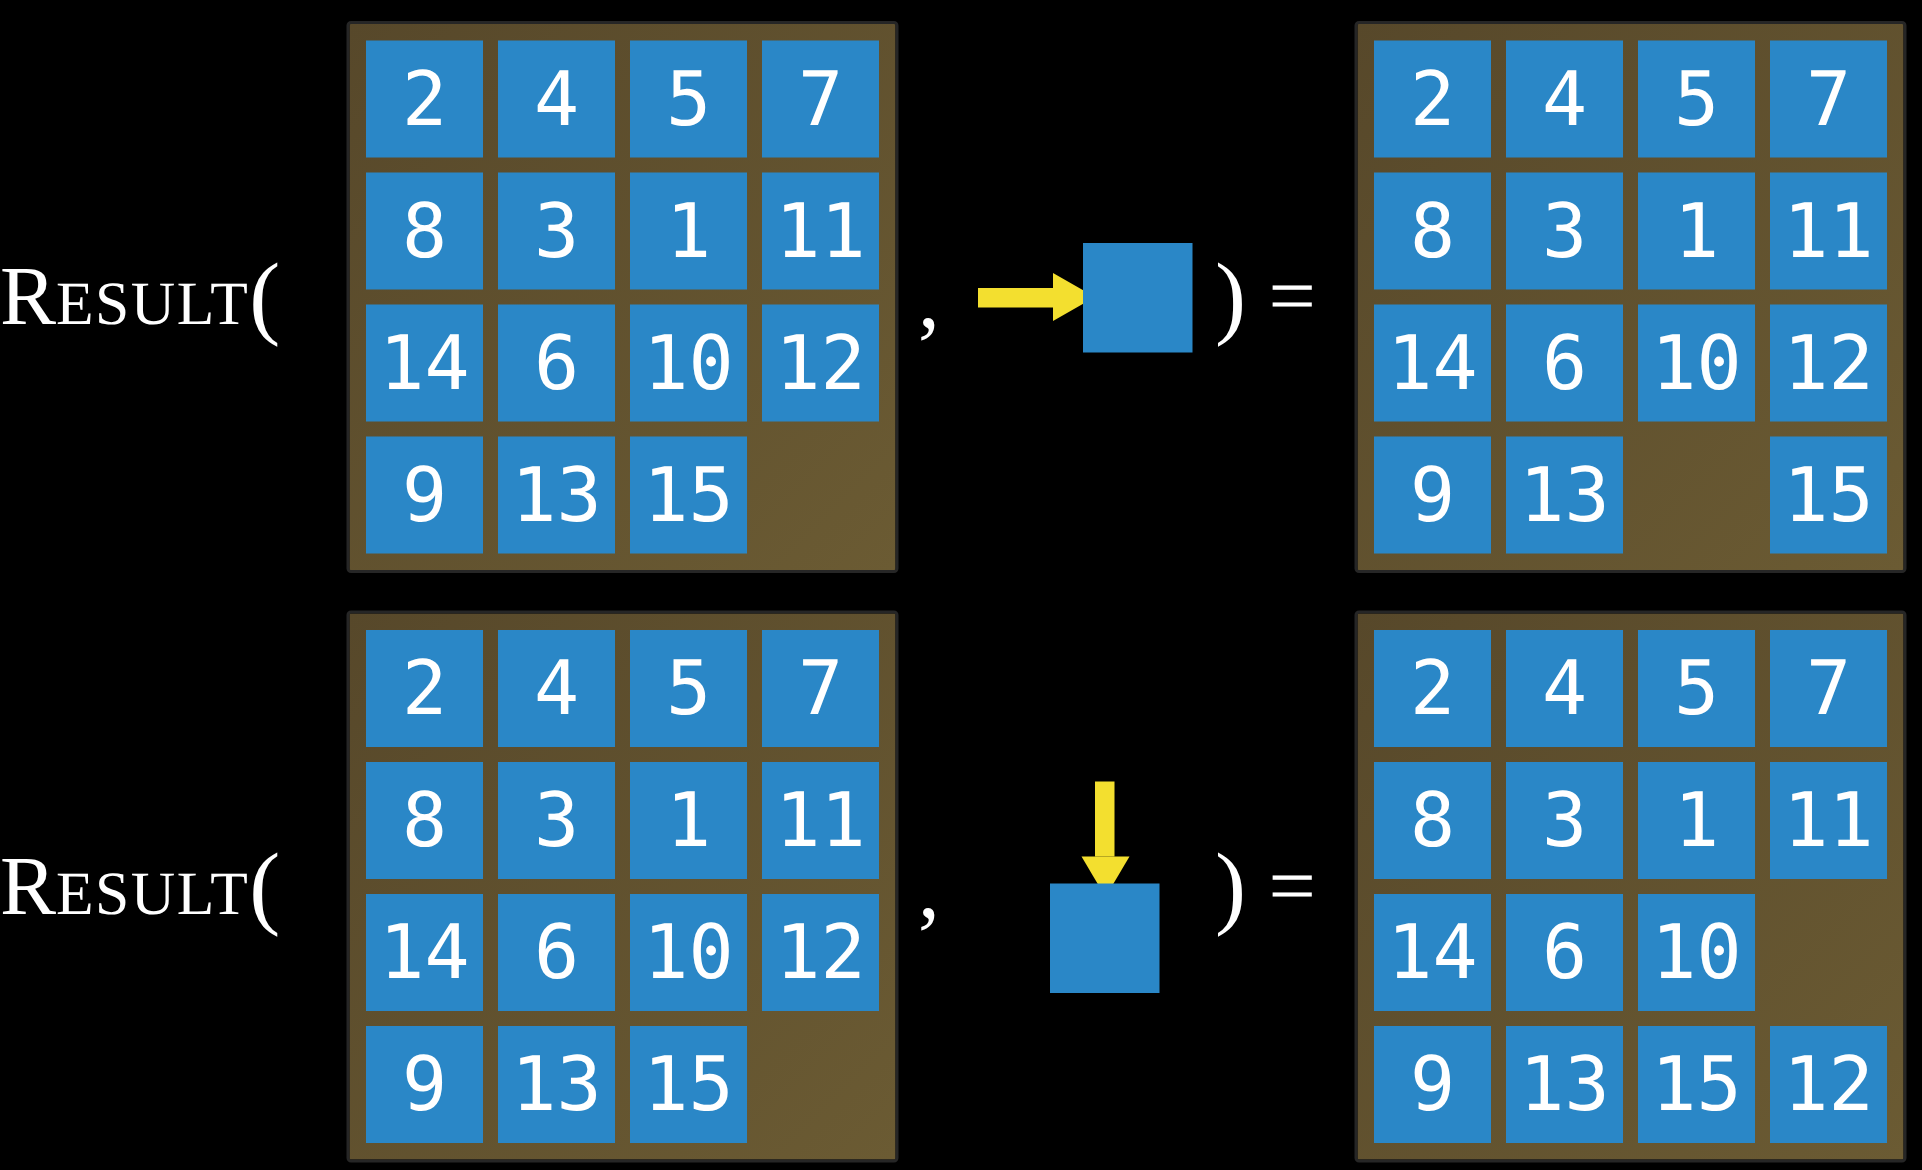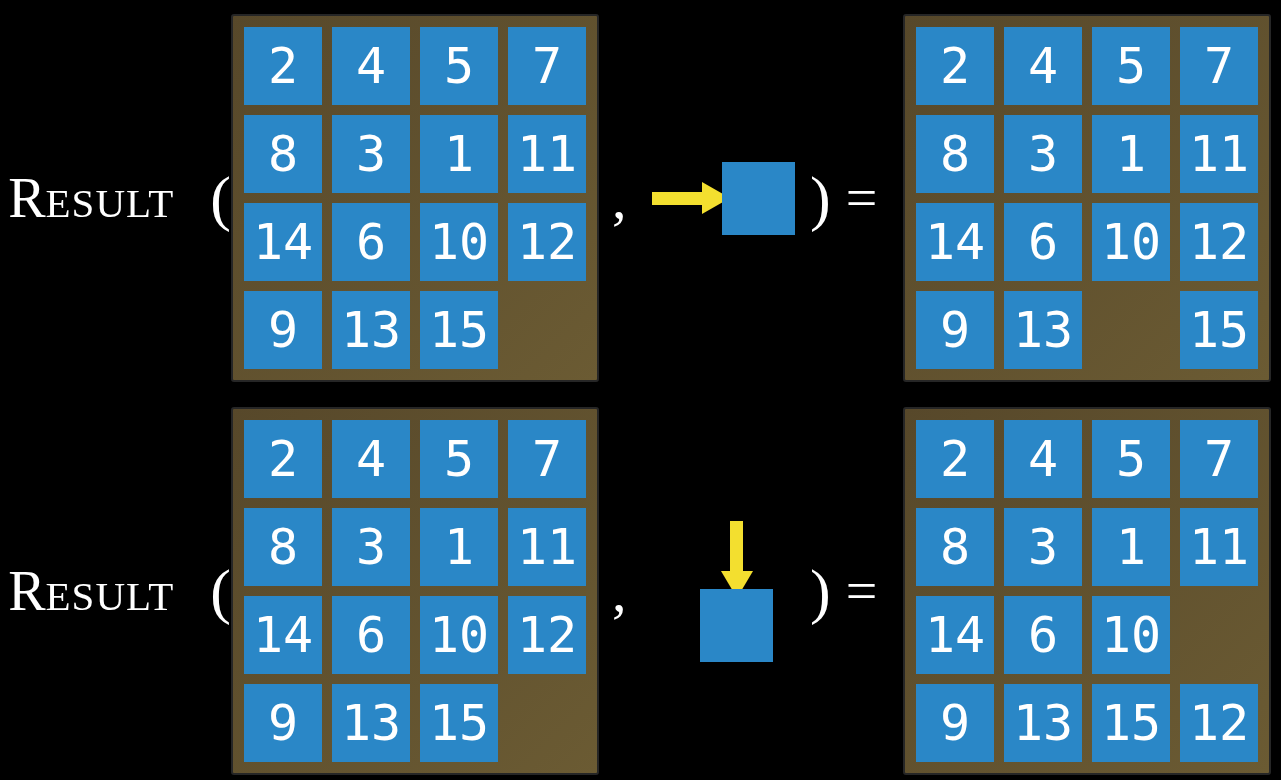--- a/index.html
+++ b/index.html
@@ -26,24 +26,23 @@
 
   
   .fn-label {
     position: absolute;
     left: 0;
     top: 0;
     width: 231px;
     height: 100%;
     display: flex;
     align-items: center;
-    justify-content: flex-end;
+    justify-content: flex-start;
     color: var(--equation_text, #fff);
     white-space: nowrap;
-    gap: 36px;
   }
   .fn-cap  { font-size: 56px; line-height: 1; }
   .fn-rest { font-size: 41px; line-height: 1; letter-spacing: 1px; }
   .paren   { font-size: 62px; line-height: 1; }
   .comma-box {
     position: absolute;
     left: 612px;
     top: 0;
     height: 100%;
     display: flex;

